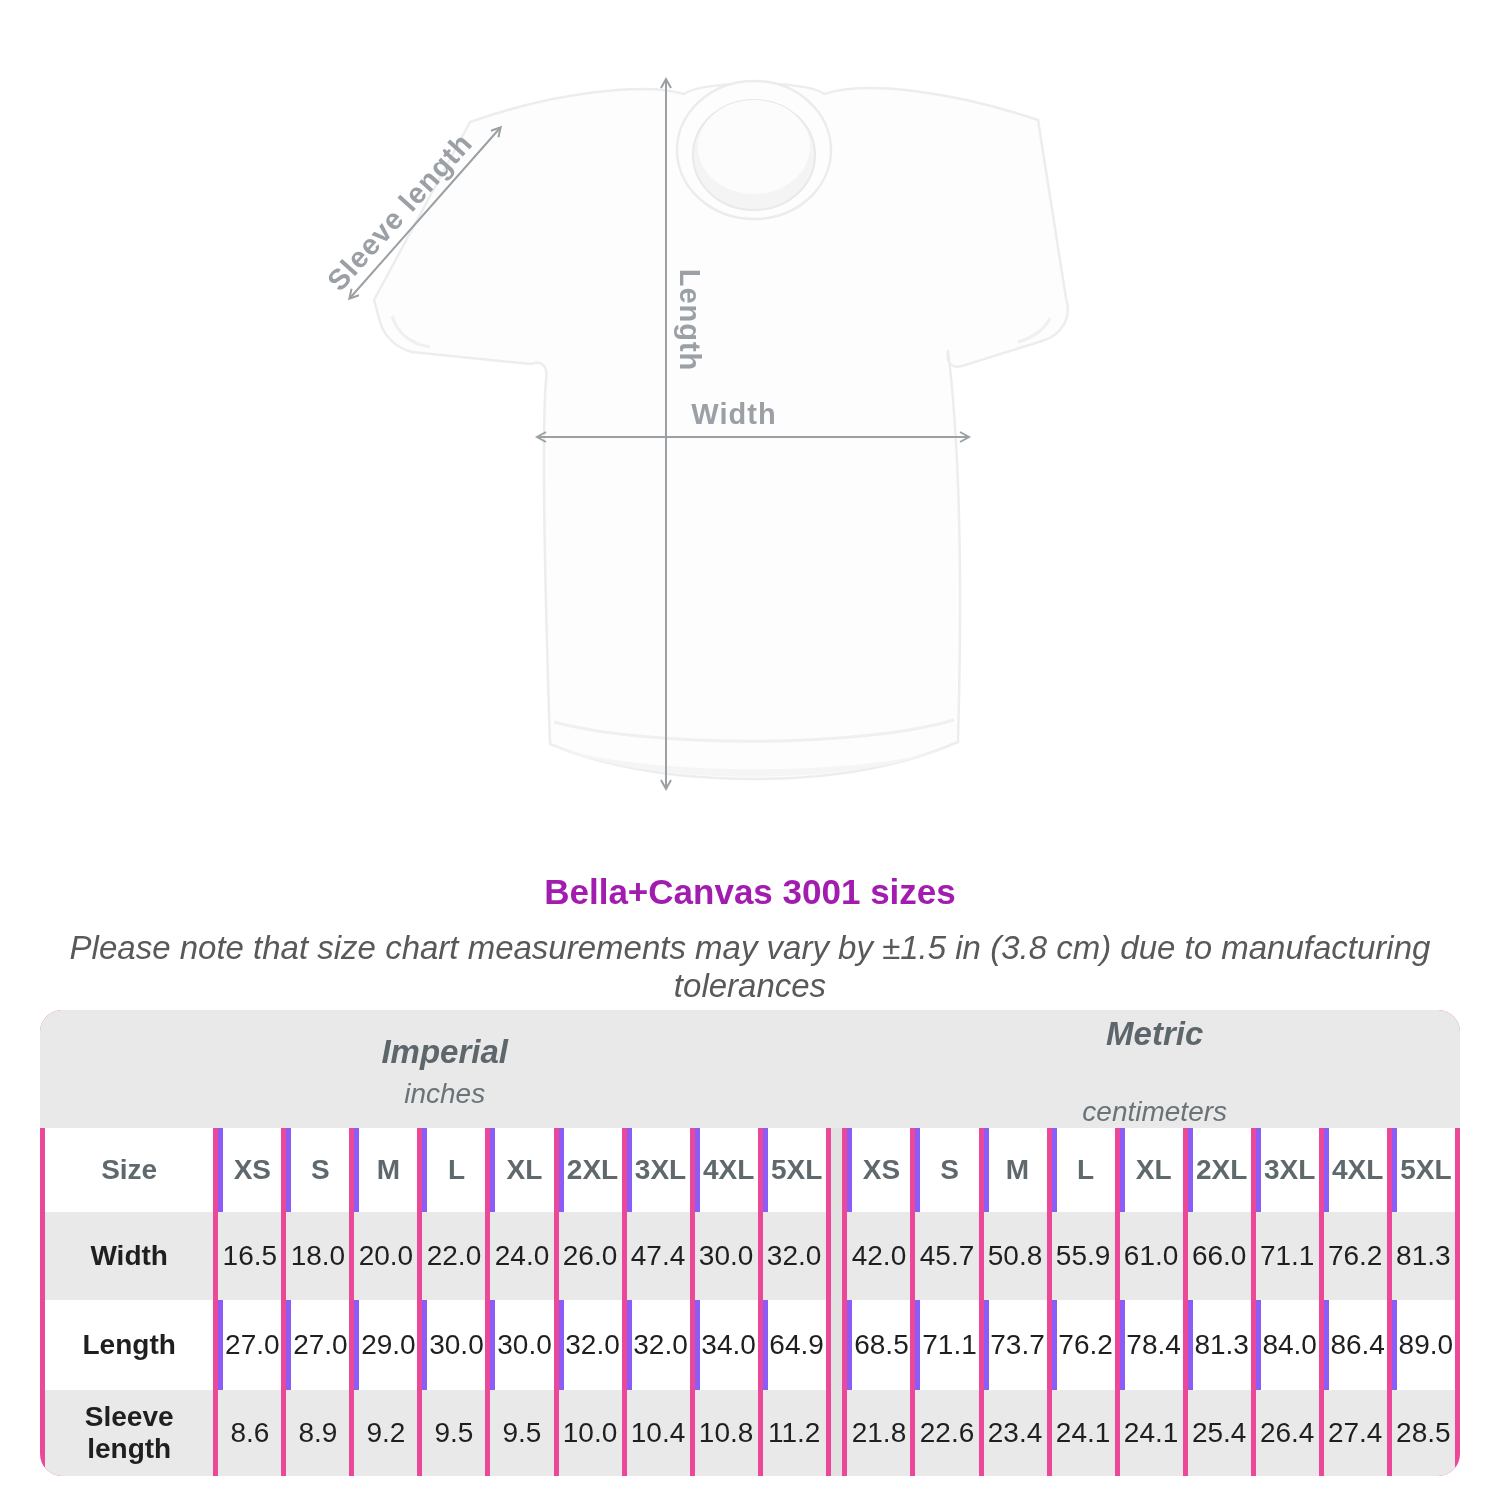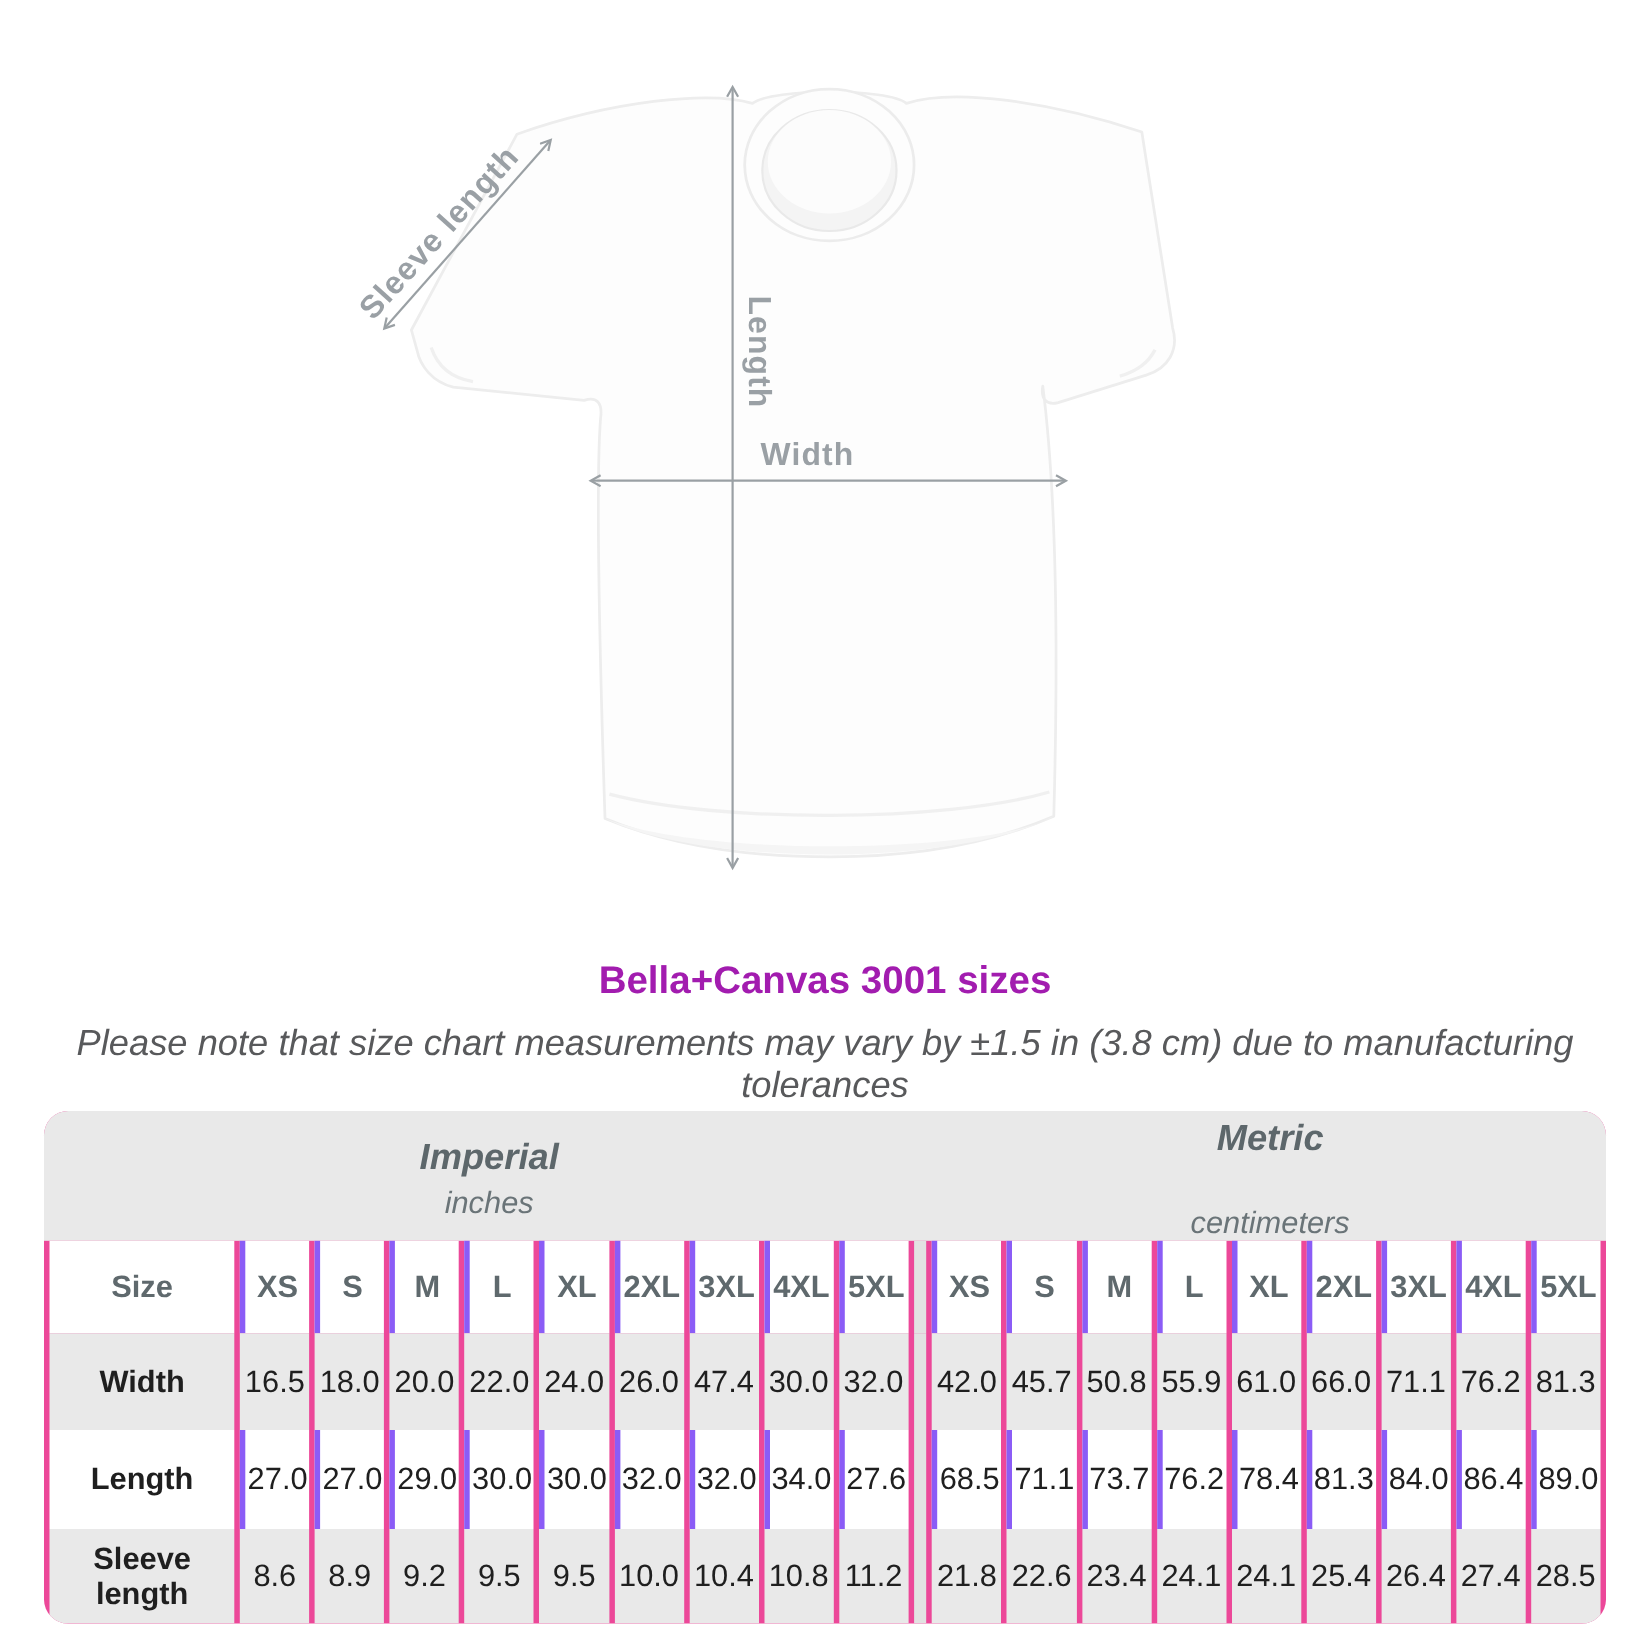--- a/index.html
+++ b/index.html
@@ -187,21 +187,21 @@
     <tr class="r-white r-length">
       <td class="lbl">Length</td>
       <td>27.0</td>
       <td>27.0</td>
       <td>29.0</td>
       <td>30.0</td>
       <td>30.0</td>
       <td>32.0</td>
       <td>32.0</td>
       <td>34.0</td>
-      <td>27.6</td>
+      <td>64.9</td>
       <td class="mid"></td>
       <td>68.5</td>
       <td>71.1</td>
       <td>73.7</td>
       <td>76.2</td>
       <td>78.4</td>
       <td>81.3</td>
       <td>84.0</td>
       <td>86.4</td>
       <td>89.0</td>

